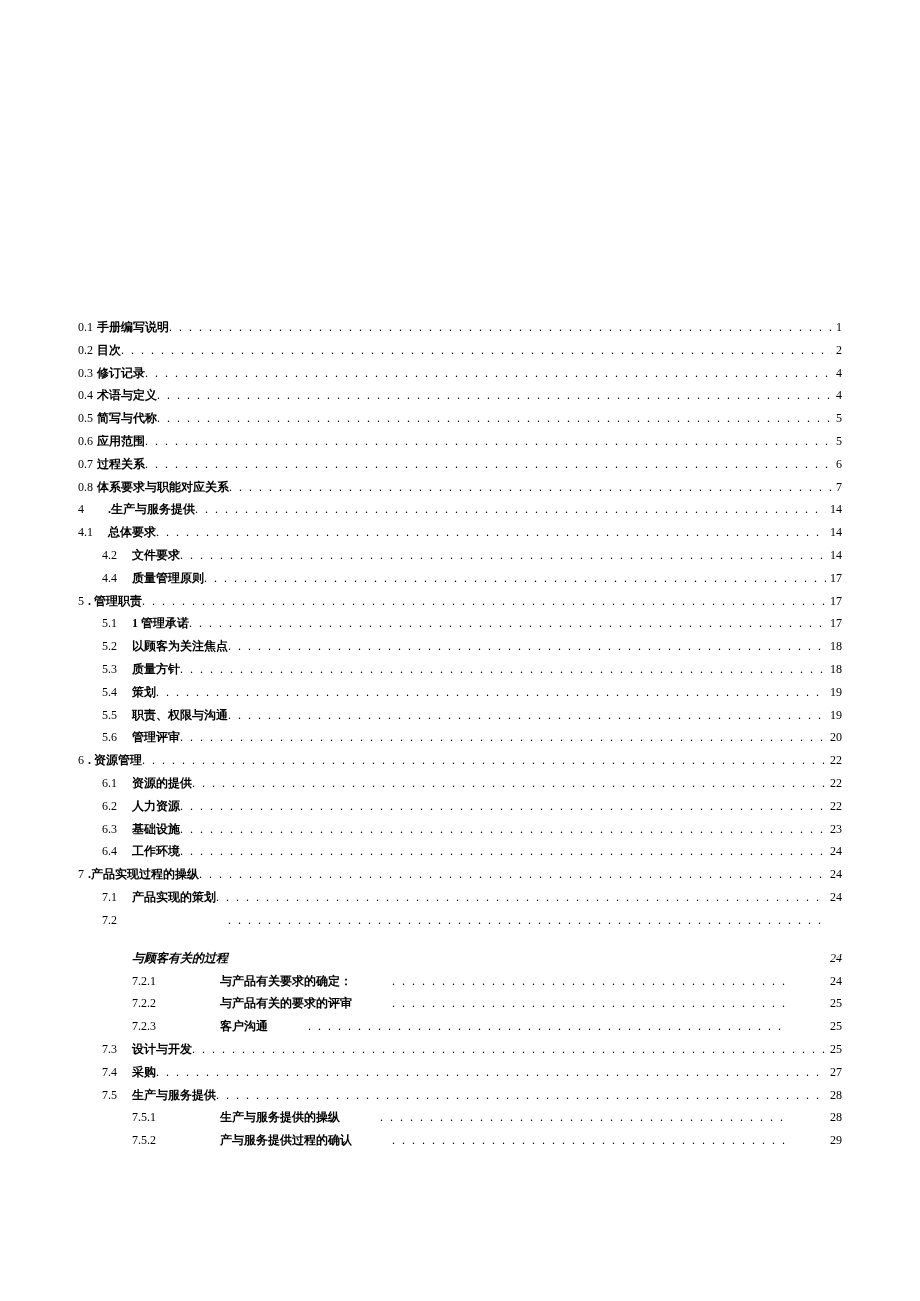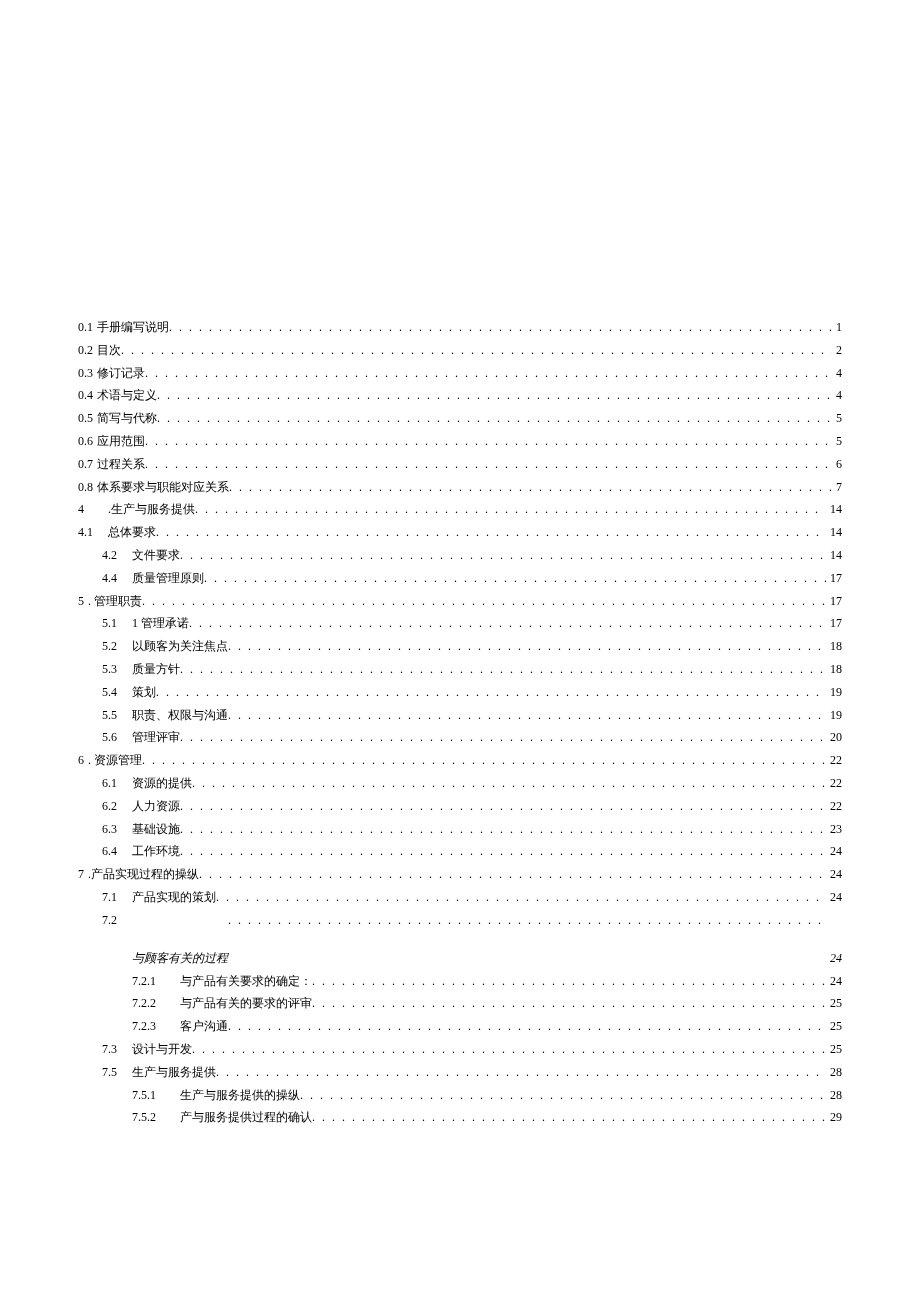--- a/index.html
+++ b/index.html
@@ -26,39 +26,40 @@
     white-space: nowrap;
     line-height: 1.9;
     font-size: 12px;
   }
   .toc-row .num {
     flex: 0 0 auto;
   }
   .toc-row .label {
     flex: 0 0 auto;
     padding-left: 4px;
+    font-weight: bold;
   }
   .toc-row .dots {
     flex: 1 1 auto;
     overflow: hidden;
     letter-spacing: 2px;
     color: #000;
     font-family: "SimSun", serif;
   }
   .toc-row .dots::after {
     content: ". . . . . . . . . . . . . . . . . . . . . . . . . . . . . . . . . . . . . . . . . . . . . . . . . . . . . . . . . . . . . . . . . . . . . . . . . . . . . . . . . . . . . . . . . . . . . . . . . . . . . . . . . . . . . . . . . . . . . . . . . . . . . . . . . . . . . . . . . . . . . . . . . . . . . . . . . . . . . . . . . . . . . . . . . . . . . . . . . . . . . . . . . . . . . . . . . . . . . . . . . . . . . . . . . . . . . . . . . . . . . . . . . . . . . . . . . . . . . . . .";
   }
   .toc-row .pg {
     flex: 0 0 auto;
     padding-left: 4px;
     text-align: right;
   }
   .lvl-0 { padding-left: 0px; }
   .lvl-1 { padding-left: 24px; }
-  .lvl-2 { padding-left: 54px; }
+  .lvl-2 { padding-left: 54px; gap: 40px; }
   .italic { font-style: italic; margin-top: 38px; }
   .num-col-1 { min-width: 26px; display: inline-block; }
   .num-col-2 { min-width: 44px; display: inline-block; }
 </style>
 </head>
 <body>
 
 <div class="page">
   <div class="toc" id="toc-container">
       <div class="toc-row lvl-0">
@@ -241,20 +242,26 @@
         <span class="dots"></span>
         <span class="pg">25</span>
       </div>
       <div class="toc-row lvl-1 grp">
         <span class="num num-col-1">7.3</span>
         <span class="label">设计与开发</span>
         <span class="dots"></span>
         <span class="pg">25</span>
       </div>
       <div class="toc-row lvl-1 grp">
+        <span class="num num-col-1">7.4</span>
+        <span class="label">采购</span>
+        <span class="dots"></span>
+        <span class="pg">27</span>
+      </div>
+      <div class="toc-row lvl-1 grp">
         <span class="num num-col-1">7.5</span>
         <span class="label">生产与服务提供</span>
         <span class="dots"></span>
         <span class="pg">28</span>
       </div>
       <div class="toc-row lvl-2 grp">
         <span class="num num-col-2">7.5.1</span>
         <span class="label">生产与服务提供的操纵</span>
         <span class="dots"></span>
         <span class="pg">28</span>

